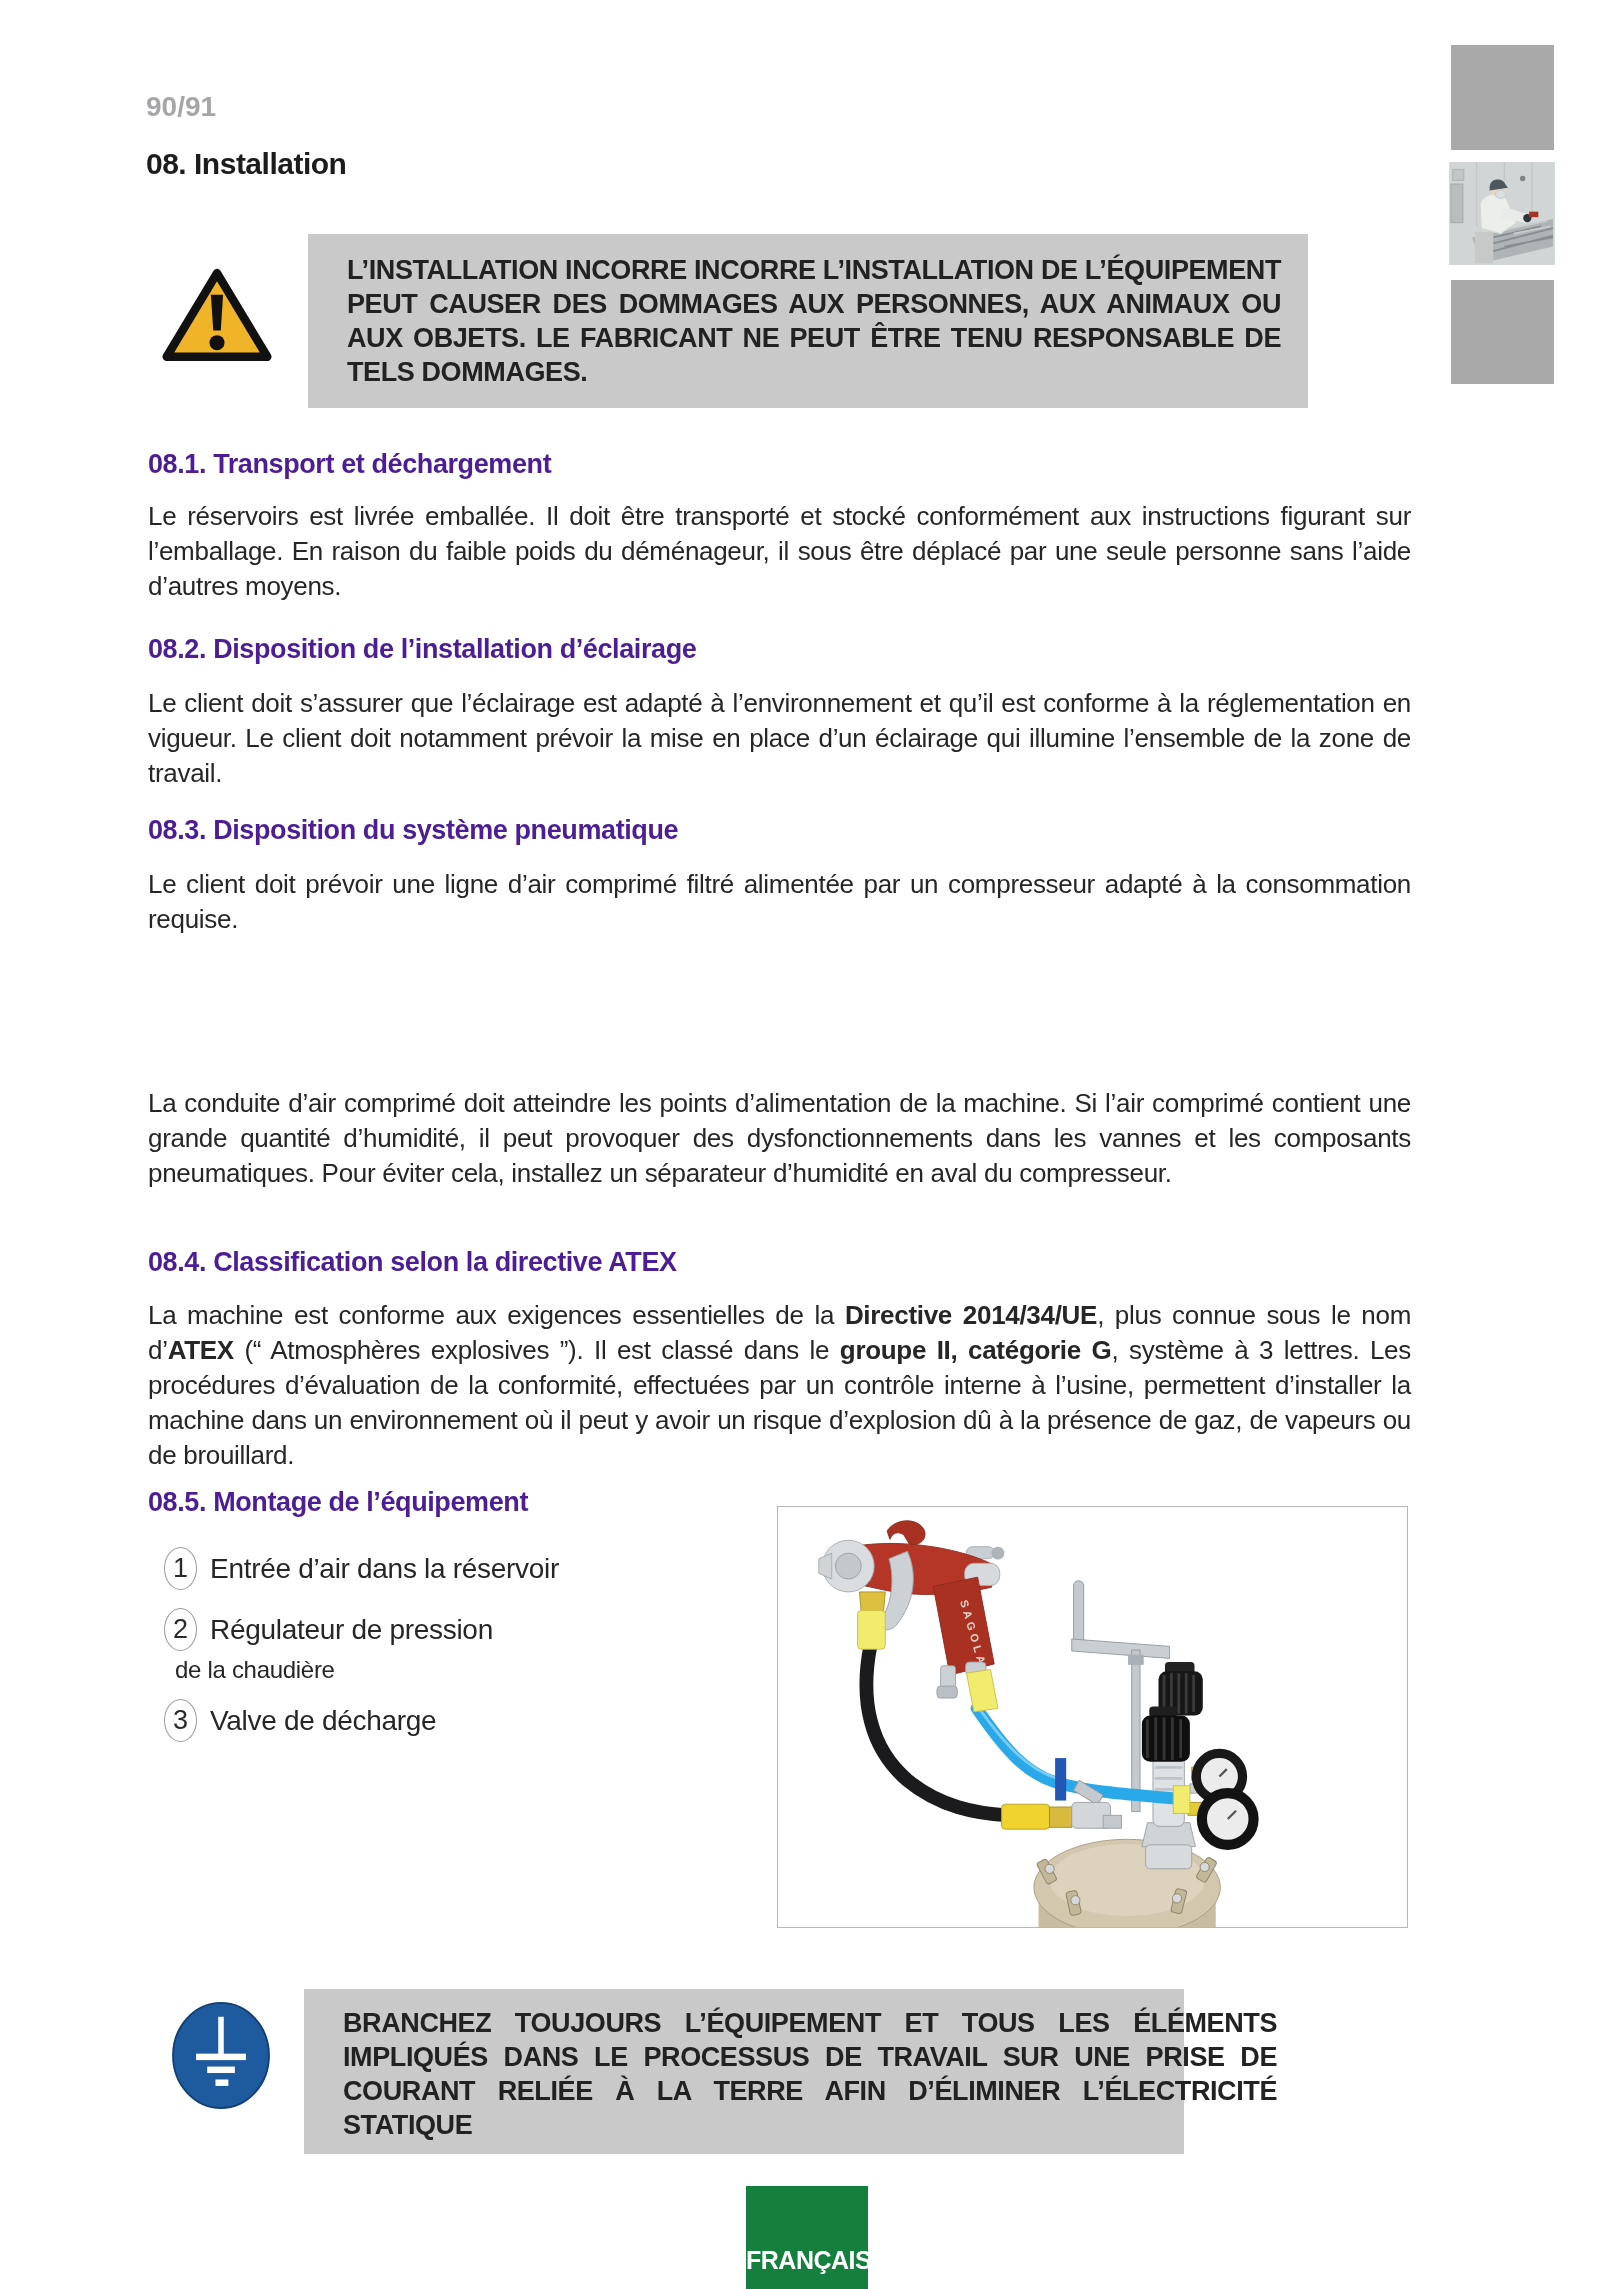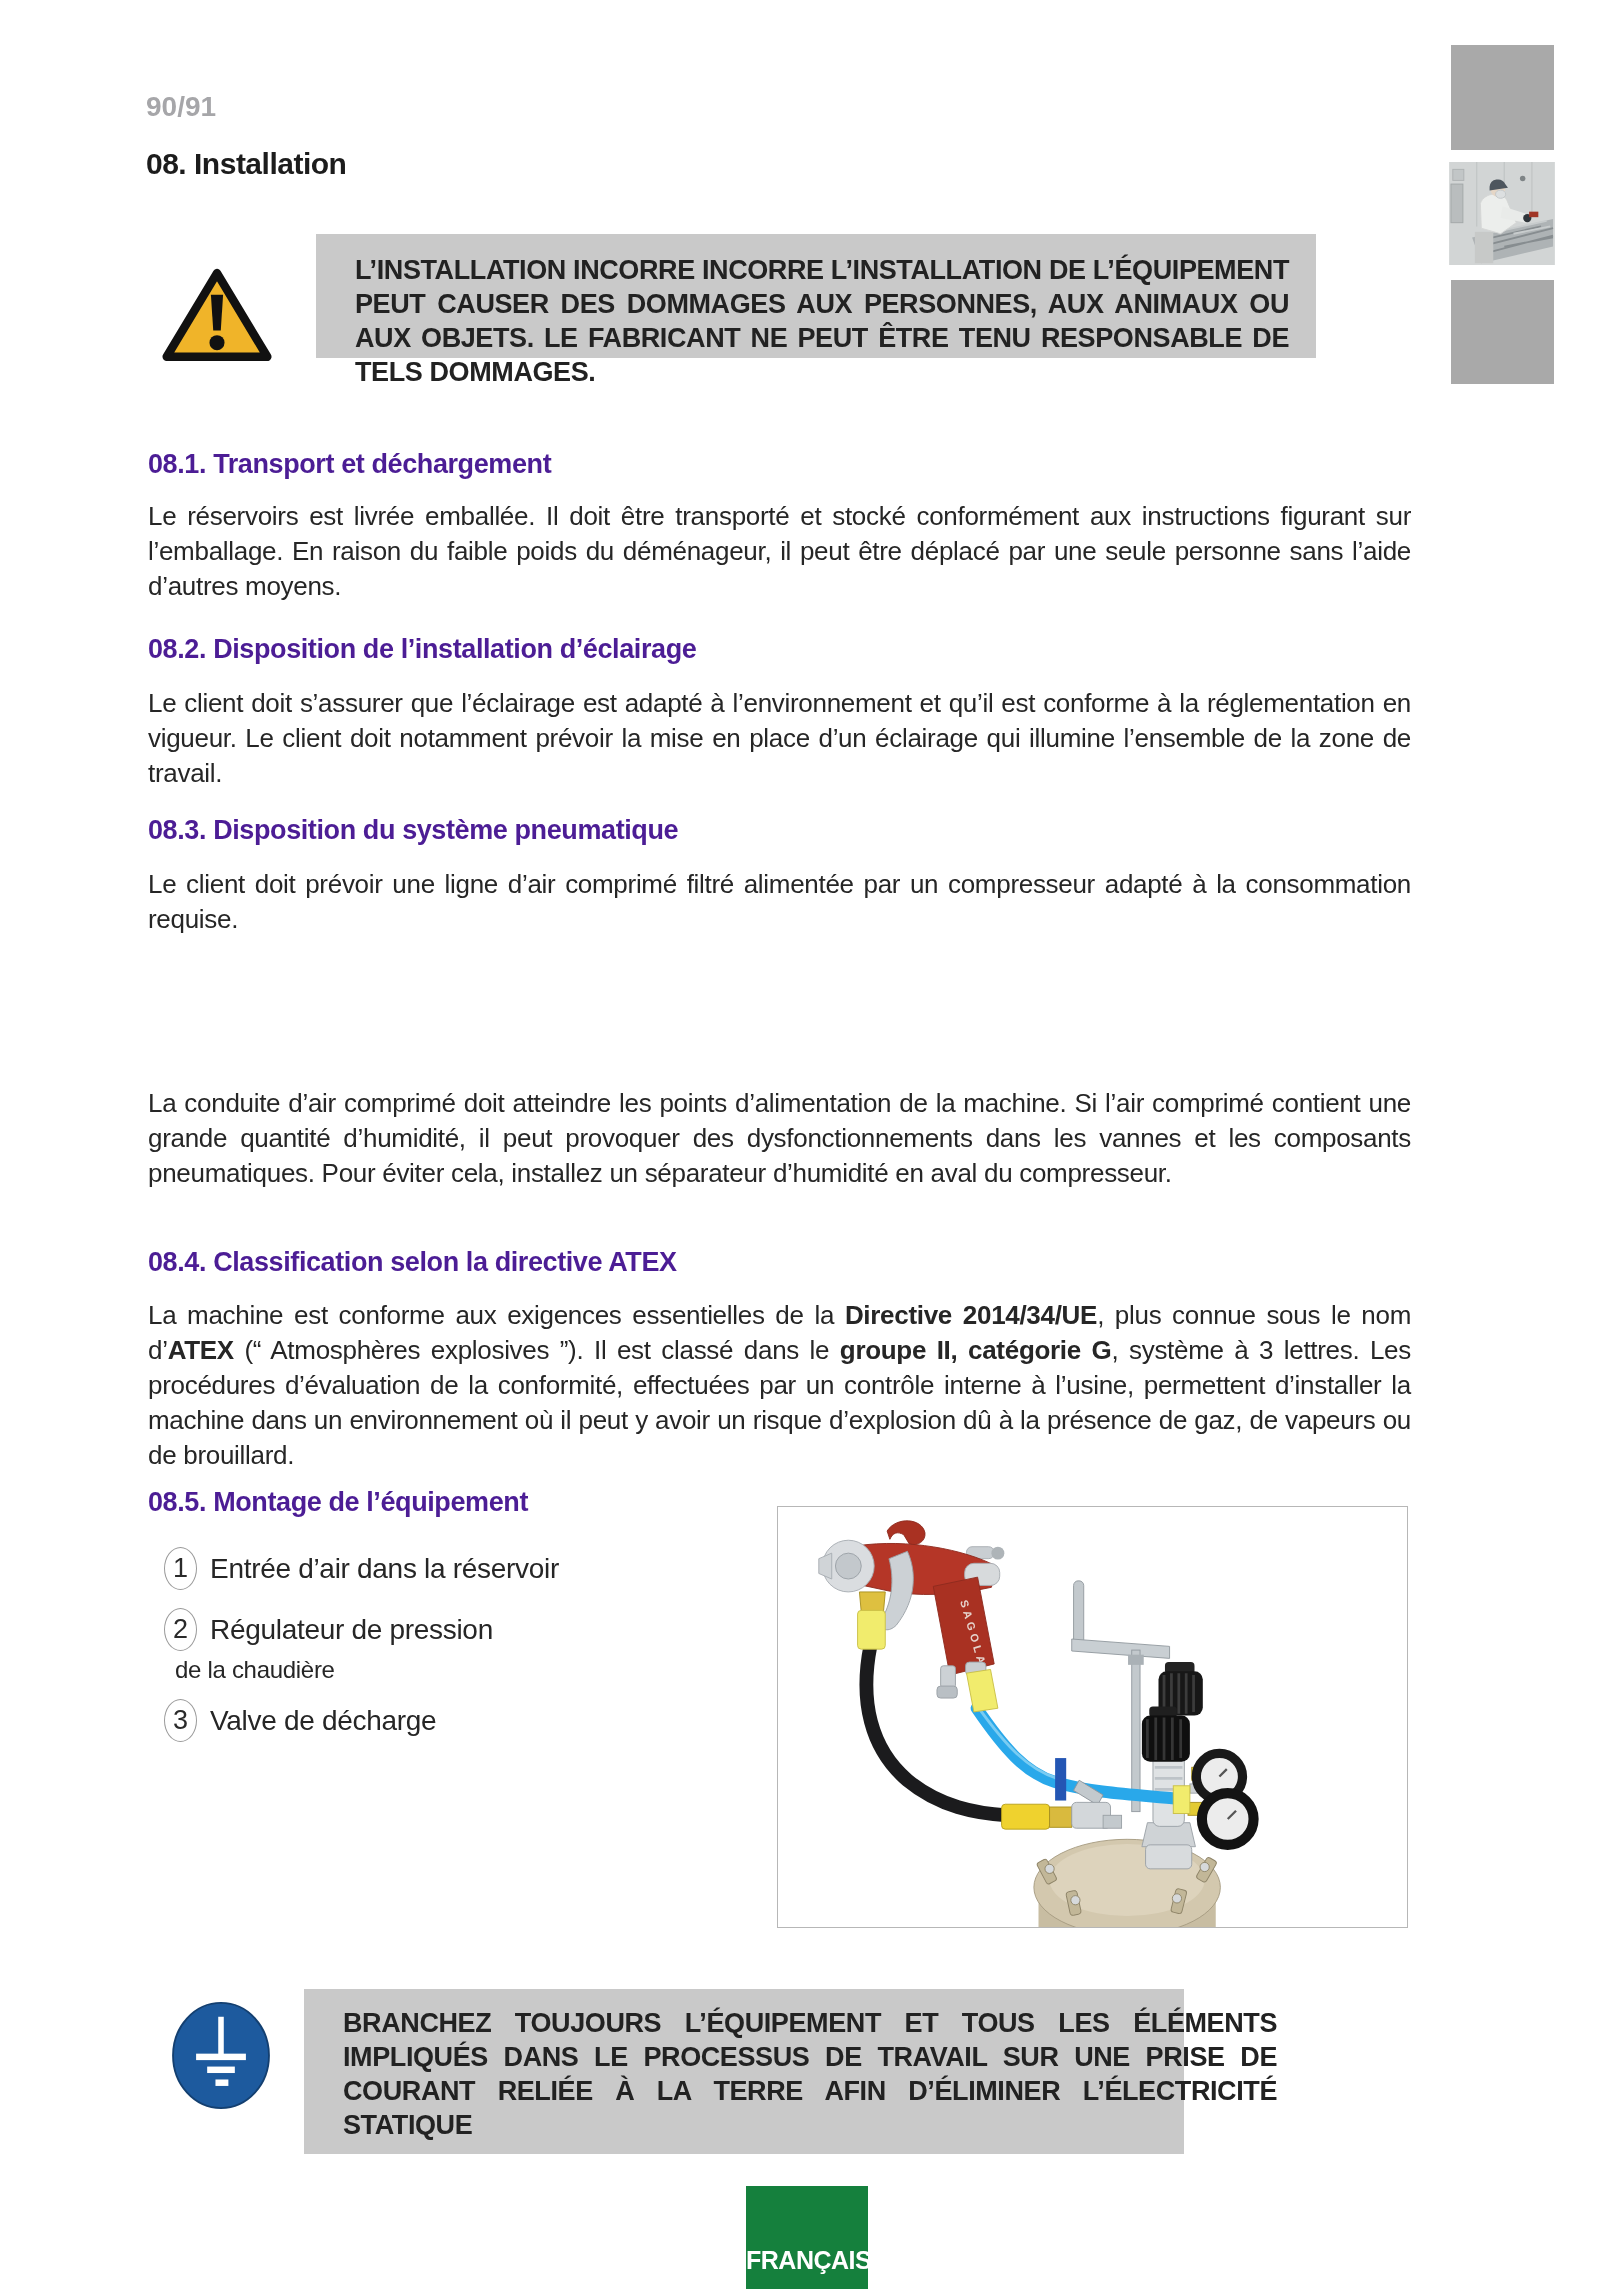--- a/index.html
+++ b/index.html
@@ -4,21 +4,21 @@
 <style>
   html,body{margin:0;padding:0;background:#ffffff;}
   .page{
     position:relative;width:1614px;height:2290px;background:#ffffff;
     font-family:"Liberation Sans",sans-serif;color:#262626;overflow:hidden;
   }
   .abs{position:absolute;}
   .pagenum{left:146px;top:91px;font-size:28px;font-weight:bold;color:#a6a6a9;letter-spacing:0px;}
   .title{left:146px;top:147px;font-size:30px;font-weight:bold;color:#1c1c1c;letter-spacing:-0.5px;margin:0;}
   .graybox{background:#c9c9c9;}
-  .warnbox-top{left:316px;top:234px;width:1000px;height:124px;}
+  .warnbox-top{left:308px;top:234px;width:1000px;height:174px;}
   .warnbox-top .wtext{position:absolute;left:39px;top:18.5px;width:934px;}
   .warn-text{
     font-size:27px;font-weight:bold;line-height:34px;color:#222;
     text-align:justify;text-align-last:left;letter-spacing:-0.4px;margin:0;
   }
   .tri-icon{left:162px;top:266px;width:110px;height:96px;}
   .sec-h{font-size:27px;font-weight:bold;color:#4c1d95;letter-spacing:-0.4px;margin:0;left:148px;}
   .body-p{
     left:148px;width:1263px;font-size:26px;line-height:35px;letter-spacing:-0.3px;
     text-align:justify;text-align-last:left;margin:0;color:#262626;
@@ -59,21 +59,21 @@
   <div class="abs graybox warnbox-top">
     <p class="warn-text wtext">L’INSTALLATION INCORRE INCORRE L’INSTALLATION DE L’ÉQUIPEMENT PEUT CAUSER DES DOMMAGES AUX PERSONNES, AUX ANIMAUX OU AUX OBJETS. LE FABRICANT NE PEUT ÊTRE TENU RESPONSABLE DE TELS DOMMAGES.</p>
   </div>
   <svg class="abs tri-icon" viewBox="0 0 117 101">
     <polygon points="58.5,7 112,96 5,96" fill="#f0b429" stroke="#111111" stroke-width="9" stroke-linejoin="round"></polygon>
     <path d="M52,30 h13 l-2.5,38 h-8 Z" fill="#111111"></path>
     <circle cx="58.5" cy="81" r="8" fill="#111111"></circle>
   </svg>
 
   <h2 class="abs sec-h" style="top:449px">08.1. Transport et déchargement</h2>
-  <p class="abs body-p" style="top:499px">Le réservoirs est livrée emballée. Il doit être transporté et stocké conformément aux instructions figurant sur l’emballage. En raison du faible poids du déménageur, il peut être déplacé par une seule personne sans l’aide d’autres moyens.</p>
+  <p class="abs body-p" style="top:499px">Le réservoirs est livrée emballée. Il doit être transporté et stocké conformément aux instructions figurant sur l’emballage. En raison du faible poids du déménageur, il sous être déplacé par une seule personne sans l’aide d’autres moyens.</p>
 
   <h2 class="abs sec-h" style="top:634px">08.2. Disposition de l’installation d’éclairage</h2>
   <p class="abs body-p" style="top:686px">Le client doit s’assurer que l’éclairage est adapté à l’environnement et qu’il est conforme à la réglementation en vigueur. Le client doit notamment prévoir la mise en place d’un éclairage qui illumine l’ensemble de la zone de travail.</p>
 
   <h2 class="abs sec-h" style="top:815px">08.3. Disposition du système pneumatique</h2>
   <p class="abs body-p" style="top:867px">Le client doit prévoir une ligne d’air comprimé filtré alimentée par un compresseur adapté à la consommation requise.</p>
   <p class="abs body-p" style="top:1086px">La conduite d’air comprimé doit atteindre les points d’alimentation de la machine. Si l’air comprimé contient une grande quantité d’humidité, il peut provoquer des dysfonctionnements dans les vannes et les composants pneumatiques. Pour éviter cela, installez un séparateur d’humidité en aval du compresseur.</p>
 
   <h2 class="abs sec-h" style="top:1247px">08.4. Classification selon la directive ATEX</h2>
   <p class="abs body-p" style="top:1298px"><span>La machine est conforme aux exigences essentielles de la </span><b>Directive 2014/34/UE</b><span>, plus connue sous le nom d’</span><b>ATEX</b><span> (“ Atmosphères explosives ”). Il est classé dans le </span><b>groupe II, catégorie G</b><span>, système à 3 lettres. Les procédures d’évaluation de la conformité, effectuées par un contrôle interne à l’usine, permettent d’installer la machine dans un environnement où il peut y avoir un risque d’explosion dû à la présence de gaz, de vapeurs ou de brouillard.</span></p>

